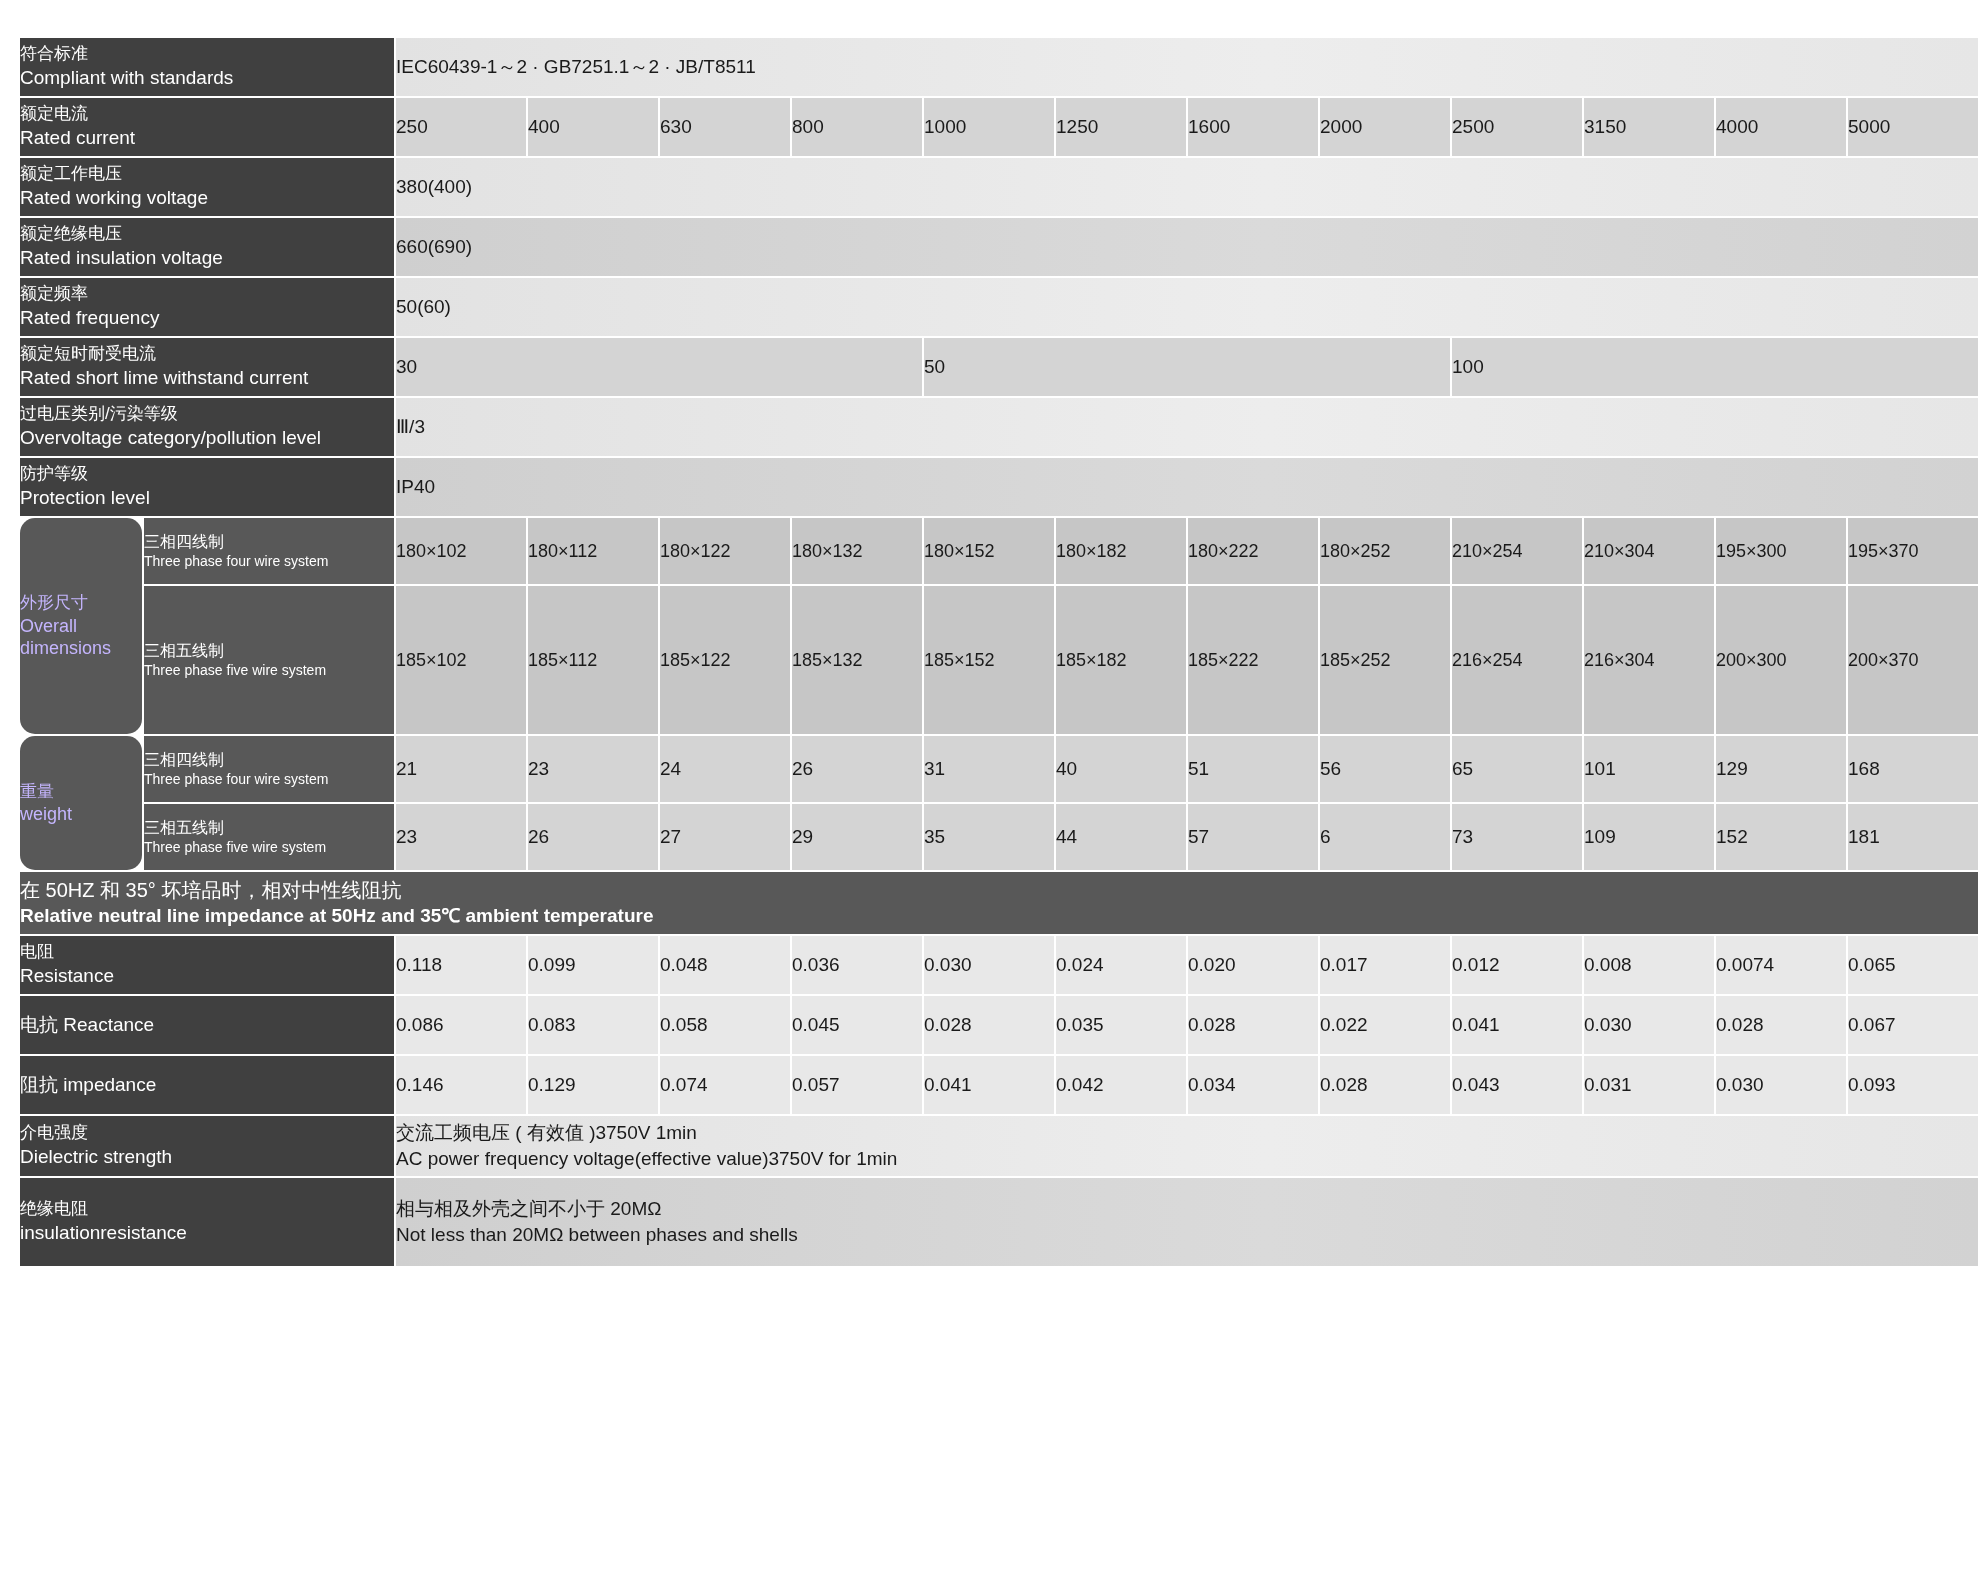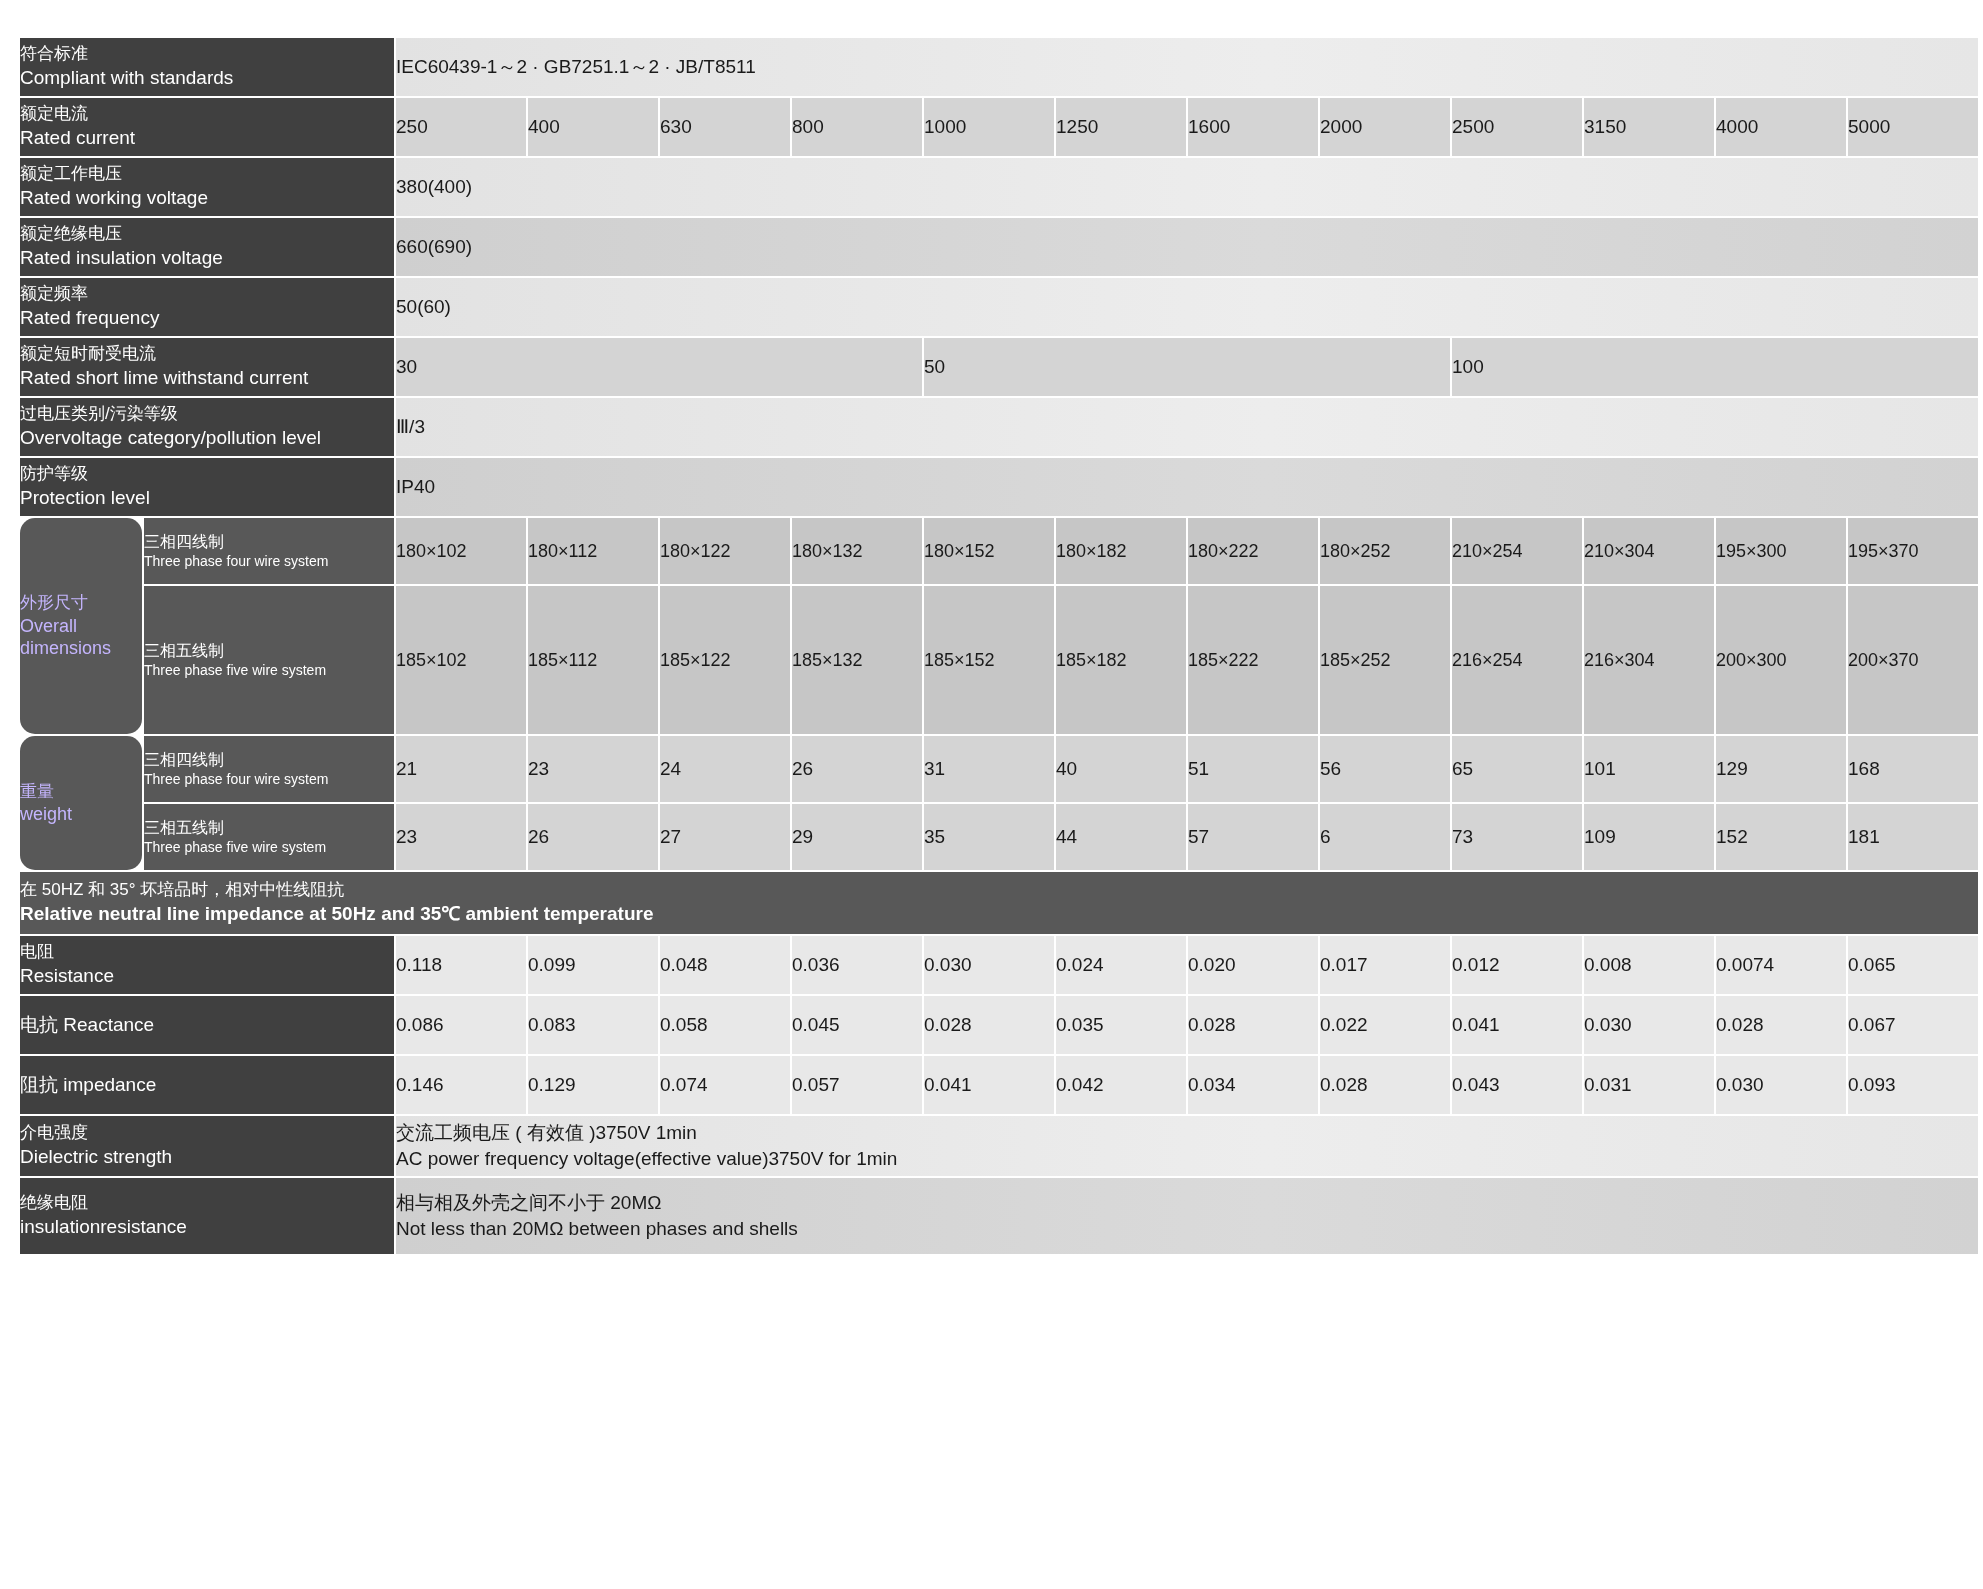--- a/index.html
+++ b/index.html
@@ -94,21 +94,21 @@
 
   .row-h-sm td { height: 58px; }
 
   .cur-cell { font-size: 19px; }
 
   .band {
     background: #585858;
     color: #fff;
     padding: 10px 10px 11px 12px;
   }
-  .band .cn { font-size: 17px; line-height: 1.35; }
+  .band .cn { font-size: 20px; line-height: 1.35; }
   .band .en { font-size: 19px; line-height: 1.3; font-weight: bold; }
 
   .dim-cell { font-size: 18px; padding-left: 10px; }
 </style>
 </head>
 <body>
 
 <div class="page">
 
   <div class="title-block">
@@ -362,21 +362,21 @@
         <div class="cn">介电强度</div>
         <div class="en">Dielectric strength</div>
       </td>
       <td class="val v-grad-l" colspan="12">
         <div>交流工频电压 ( 有效值 )3750V 1min</div>
         <div>AC power frequency voltage(effective value)3750V for 1min</div>
       </td>
     </tr>
 
     <tr>
-      <td class="lbl" colspan="2" style="height:76px">
+      <td class="lbl" colspan="2" style="height:88px">
         <div class="cn">绝缘电阻</div>
         <div class="en">insulationresistance</div>
       </td>
       <td class="val v-grad-m" colspan="12">
         <div>相与相及外壳之间不小于 20MΩ</div>
         <div>Not less than 20MΩ between phases and shells</div>
       </td>
     </tr>
 
   </tbody>

